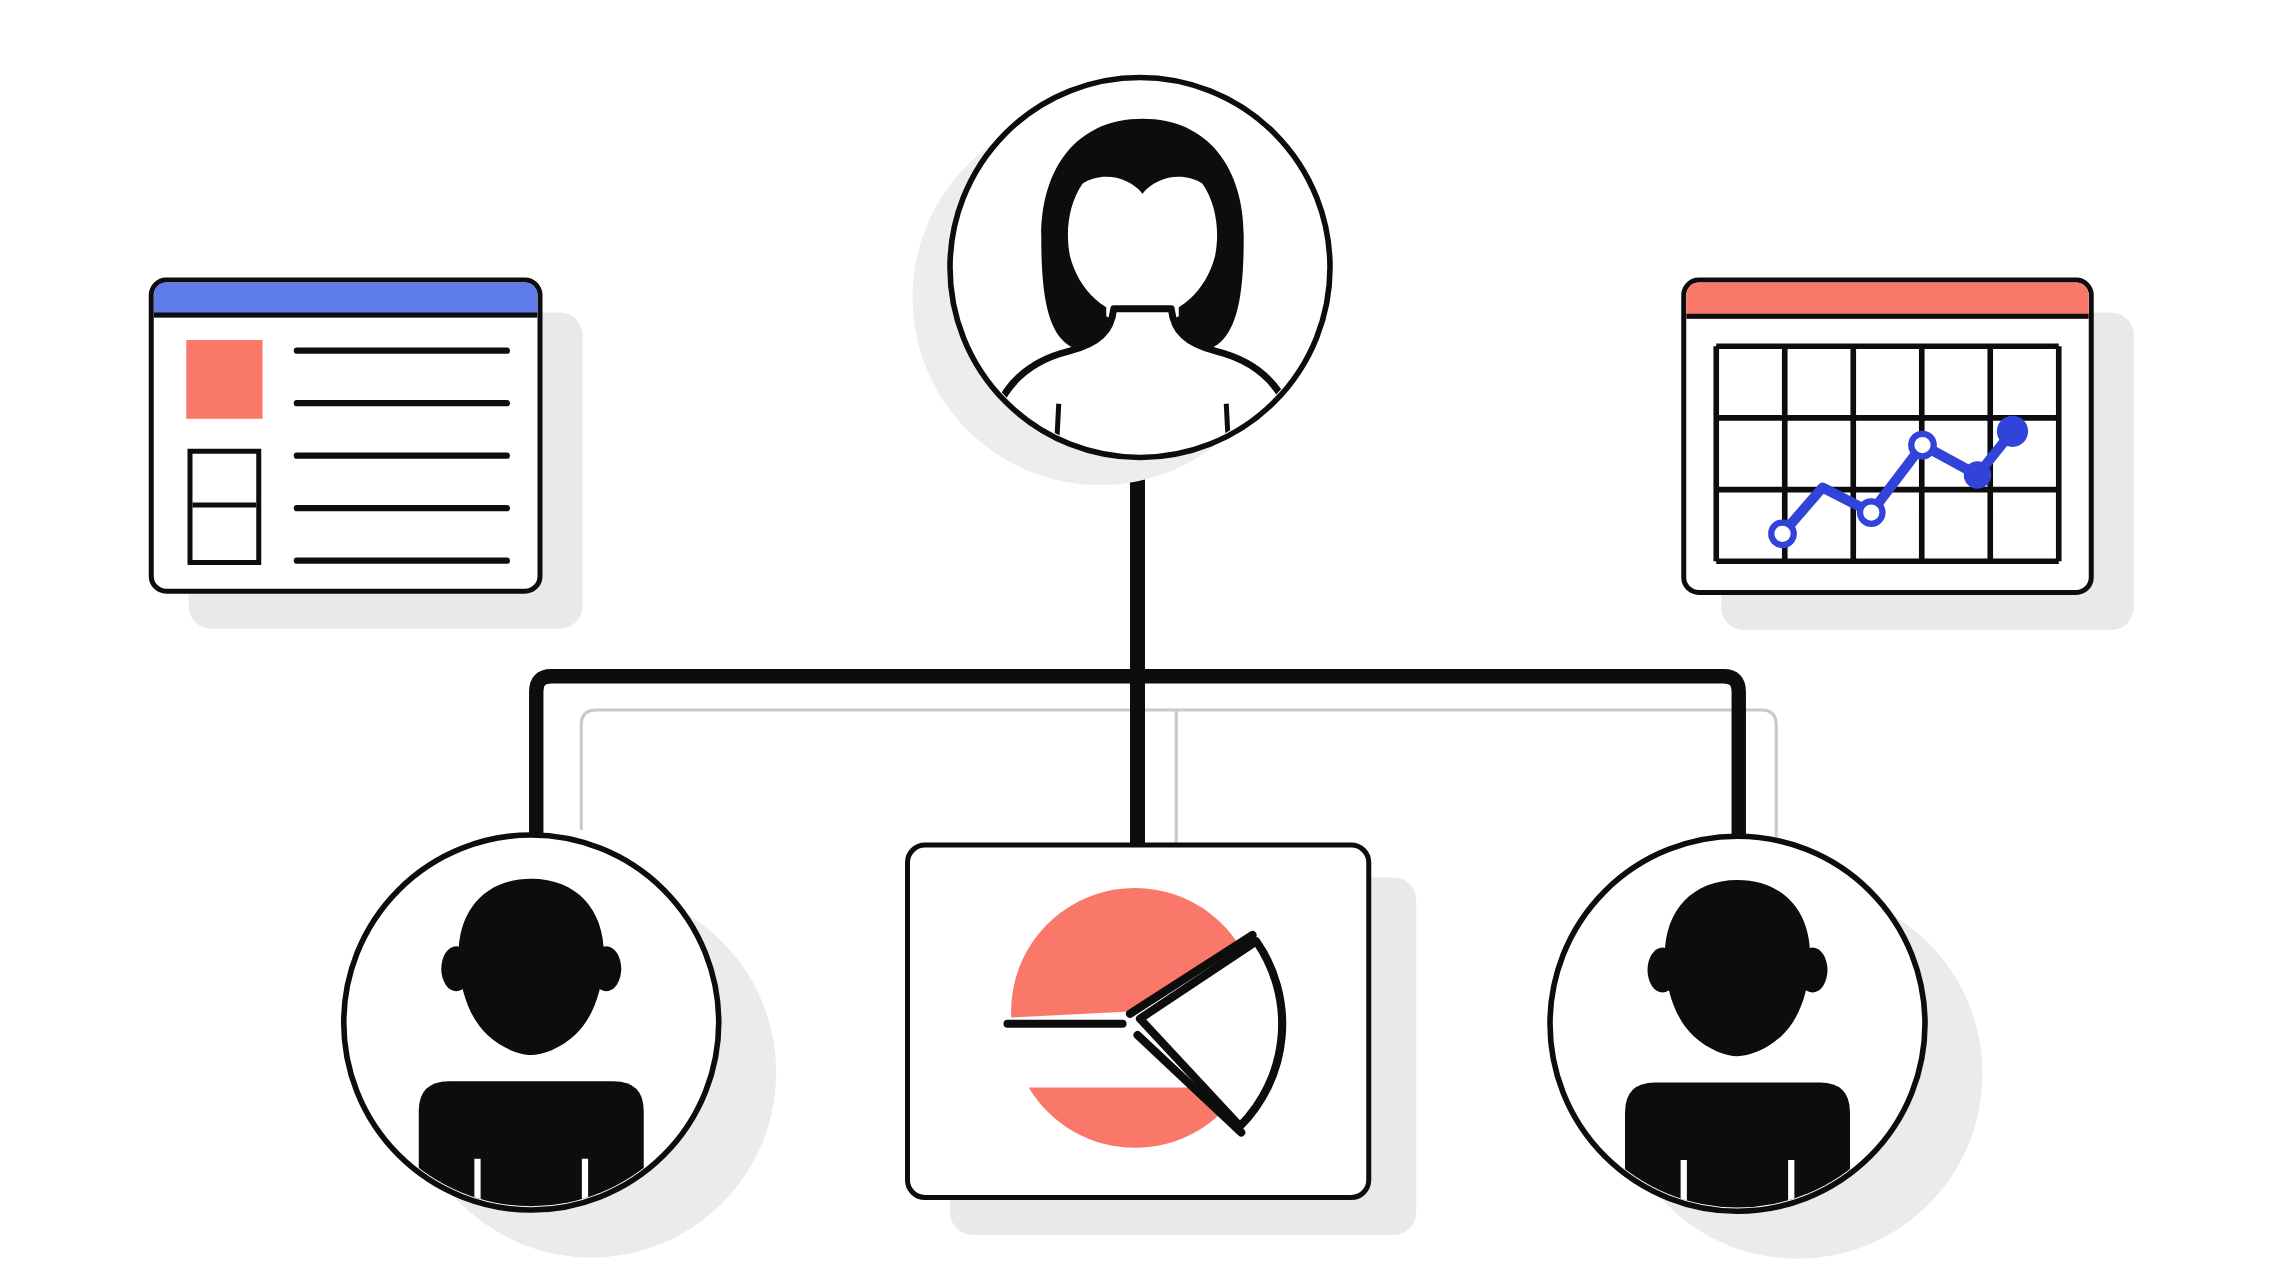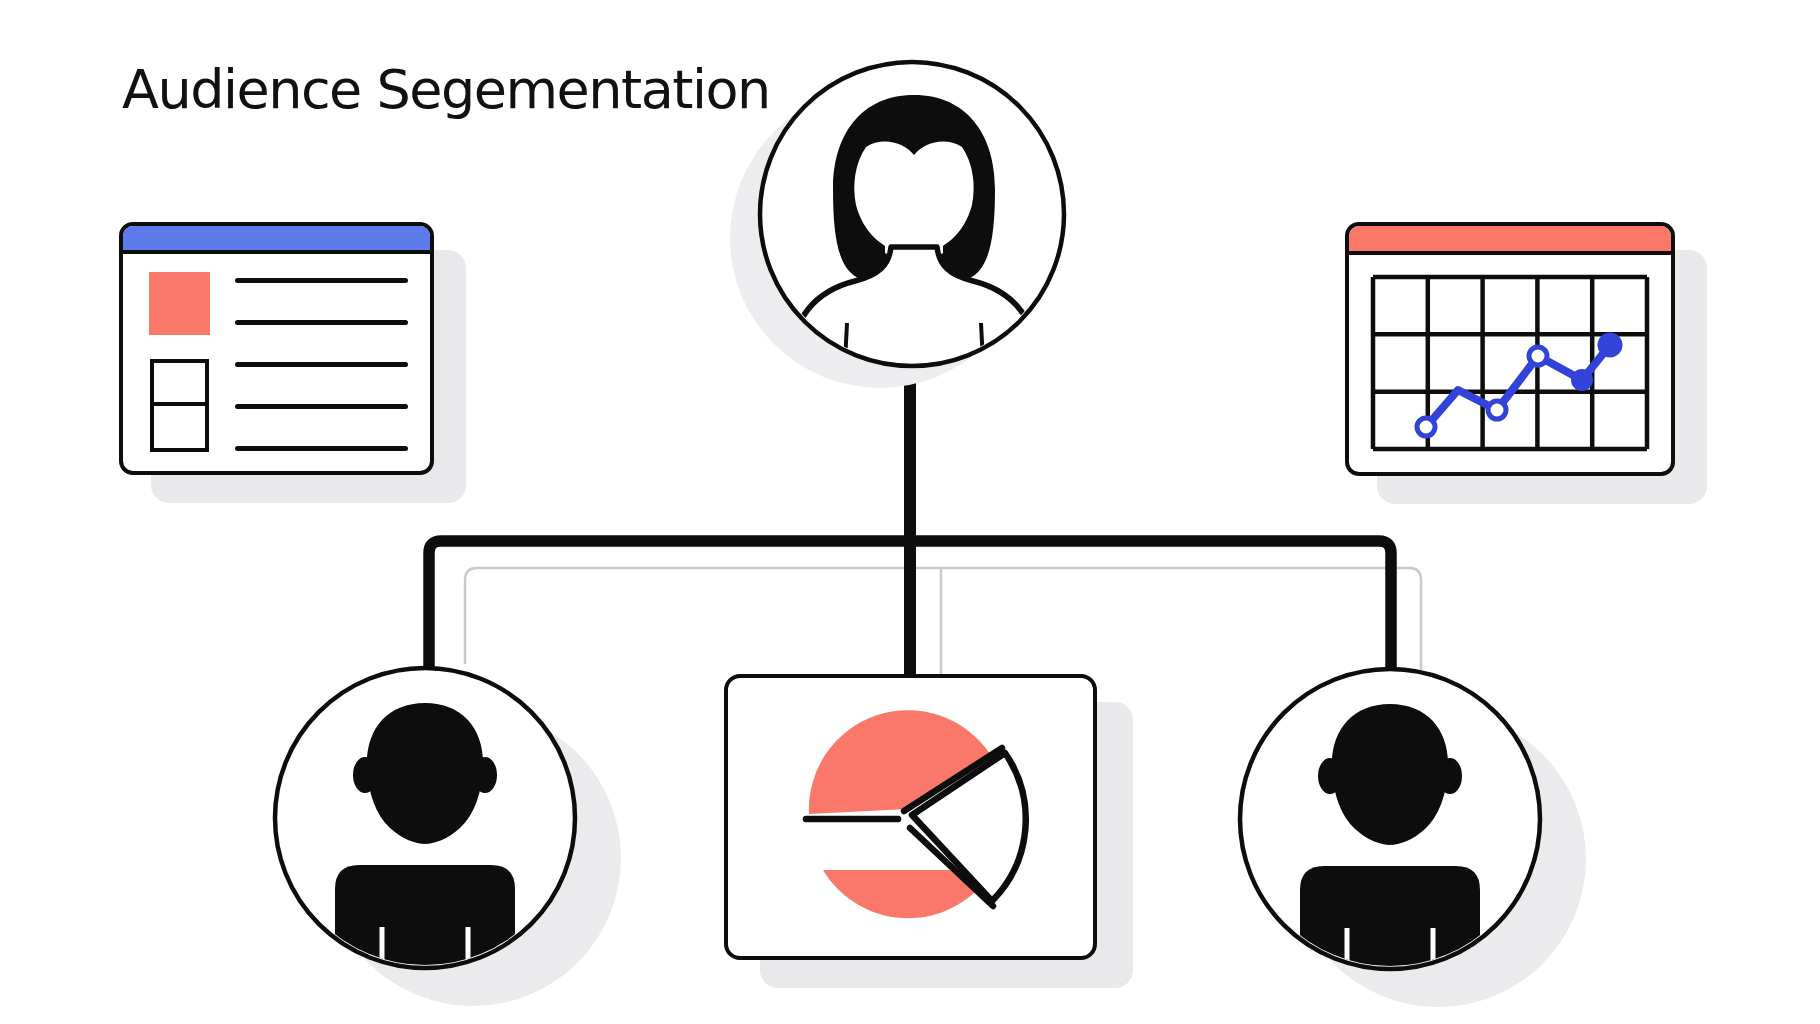--- a/index.html
+++ b/index.html
@@ -39,21 +39,20 @@
 <body>
 
 <div class="stage">
 
   <svg class="abs" style="left:0;top:0;" width="1820" height="1024" viewBox="0 0 1820 1024">
     <path d="M465 664 V580 Q465 568 477 568 H1409 Q1421 568 1421 580 V670 M941 568 V676" fill="none" stroke="var(--ghost)" stroke-width="2.5"></path>
     <path d="M429 676 V553 Q429 541 441 541 H1379 Q1391 541 1391 553 V678" fill="none" stroke="var(--ink)" stroke-width="11.5"></path>
     <path d="M910 290 V680" fill="none" stroke="var(--ink)" stroke-width="12"></path>
   </svg>
 
-  <div class="abs page-title">Audience Segementation</div>
 
   <div class="abs card-shadow" style="left:151px;top:250px;width:315px;height:253px;"></div>
   <div class="abs card" style="left:119px;top:222px;width:315px;height:253px;">
     <div class="card-header doc-header"></div>
     <div class="abs doc-square"></div>
     <div class="abs doc-table">
       <div class="doc-table-cell top"></div>
       <div class="doc-table-cell"></div>
     </div>
     <div class="abs doc-line" style="top:52px;"></div>

